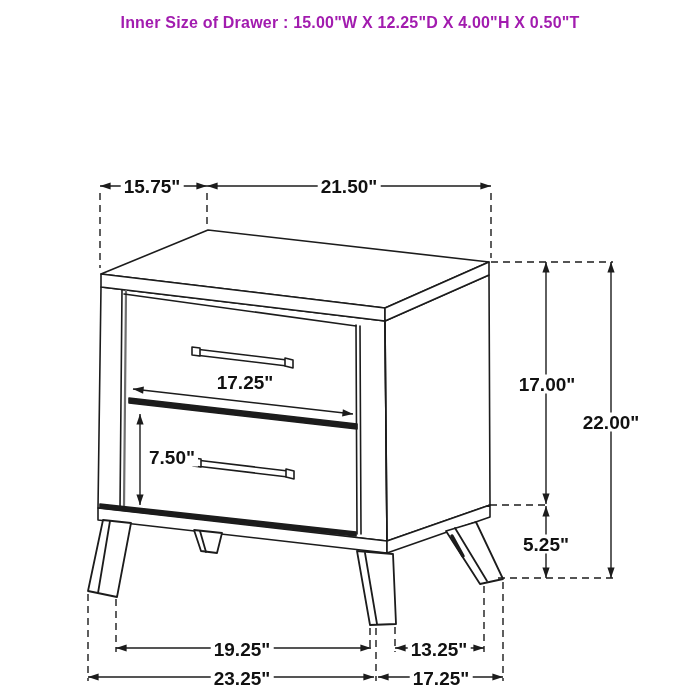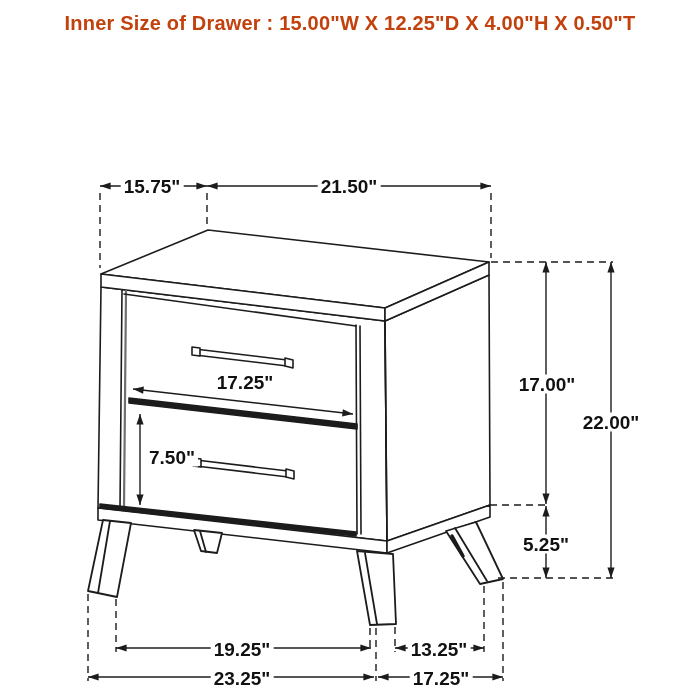--- a/index.html
+++ b/index.html
@@ -3,21 +3,21 @@
 <meta charset="utf-8">
 <style>
   html,body{margin:0;padding:0;background:#fff;}
   .stage{
     position:relative;width:700px;height:700px;background:#ffffff;
     font-family:"Liberation Sans",sans-serif;overflow:hidden;
   }
   .stage svg{position:absolute;left:0;top:0;}
   .diagram-title{
     position:absolute;left:350px;top:23px;transform:translate(-50%,-50%);
-    font-weight:bold;font-size:20px;color:#c2410c;white-space:nowrap;letter-spacing:.2px;
+    font-weight:bold;font-size:16px;color:#a21caf;white-space:nowrap;letter-spacing:.2px;
   }
   .dim-label{
     position:absolute;transform:translate(-50%,-50%);
     font-weight:bold;font-size:19px;color:#111;background:#fff;
     padding:0 3px;white-space:nowrap;line-height:1;
   }
   .arr line{marker-start:url(#ah);marker-end:url(#ah);}
 </style>
 </head>
 <body>

